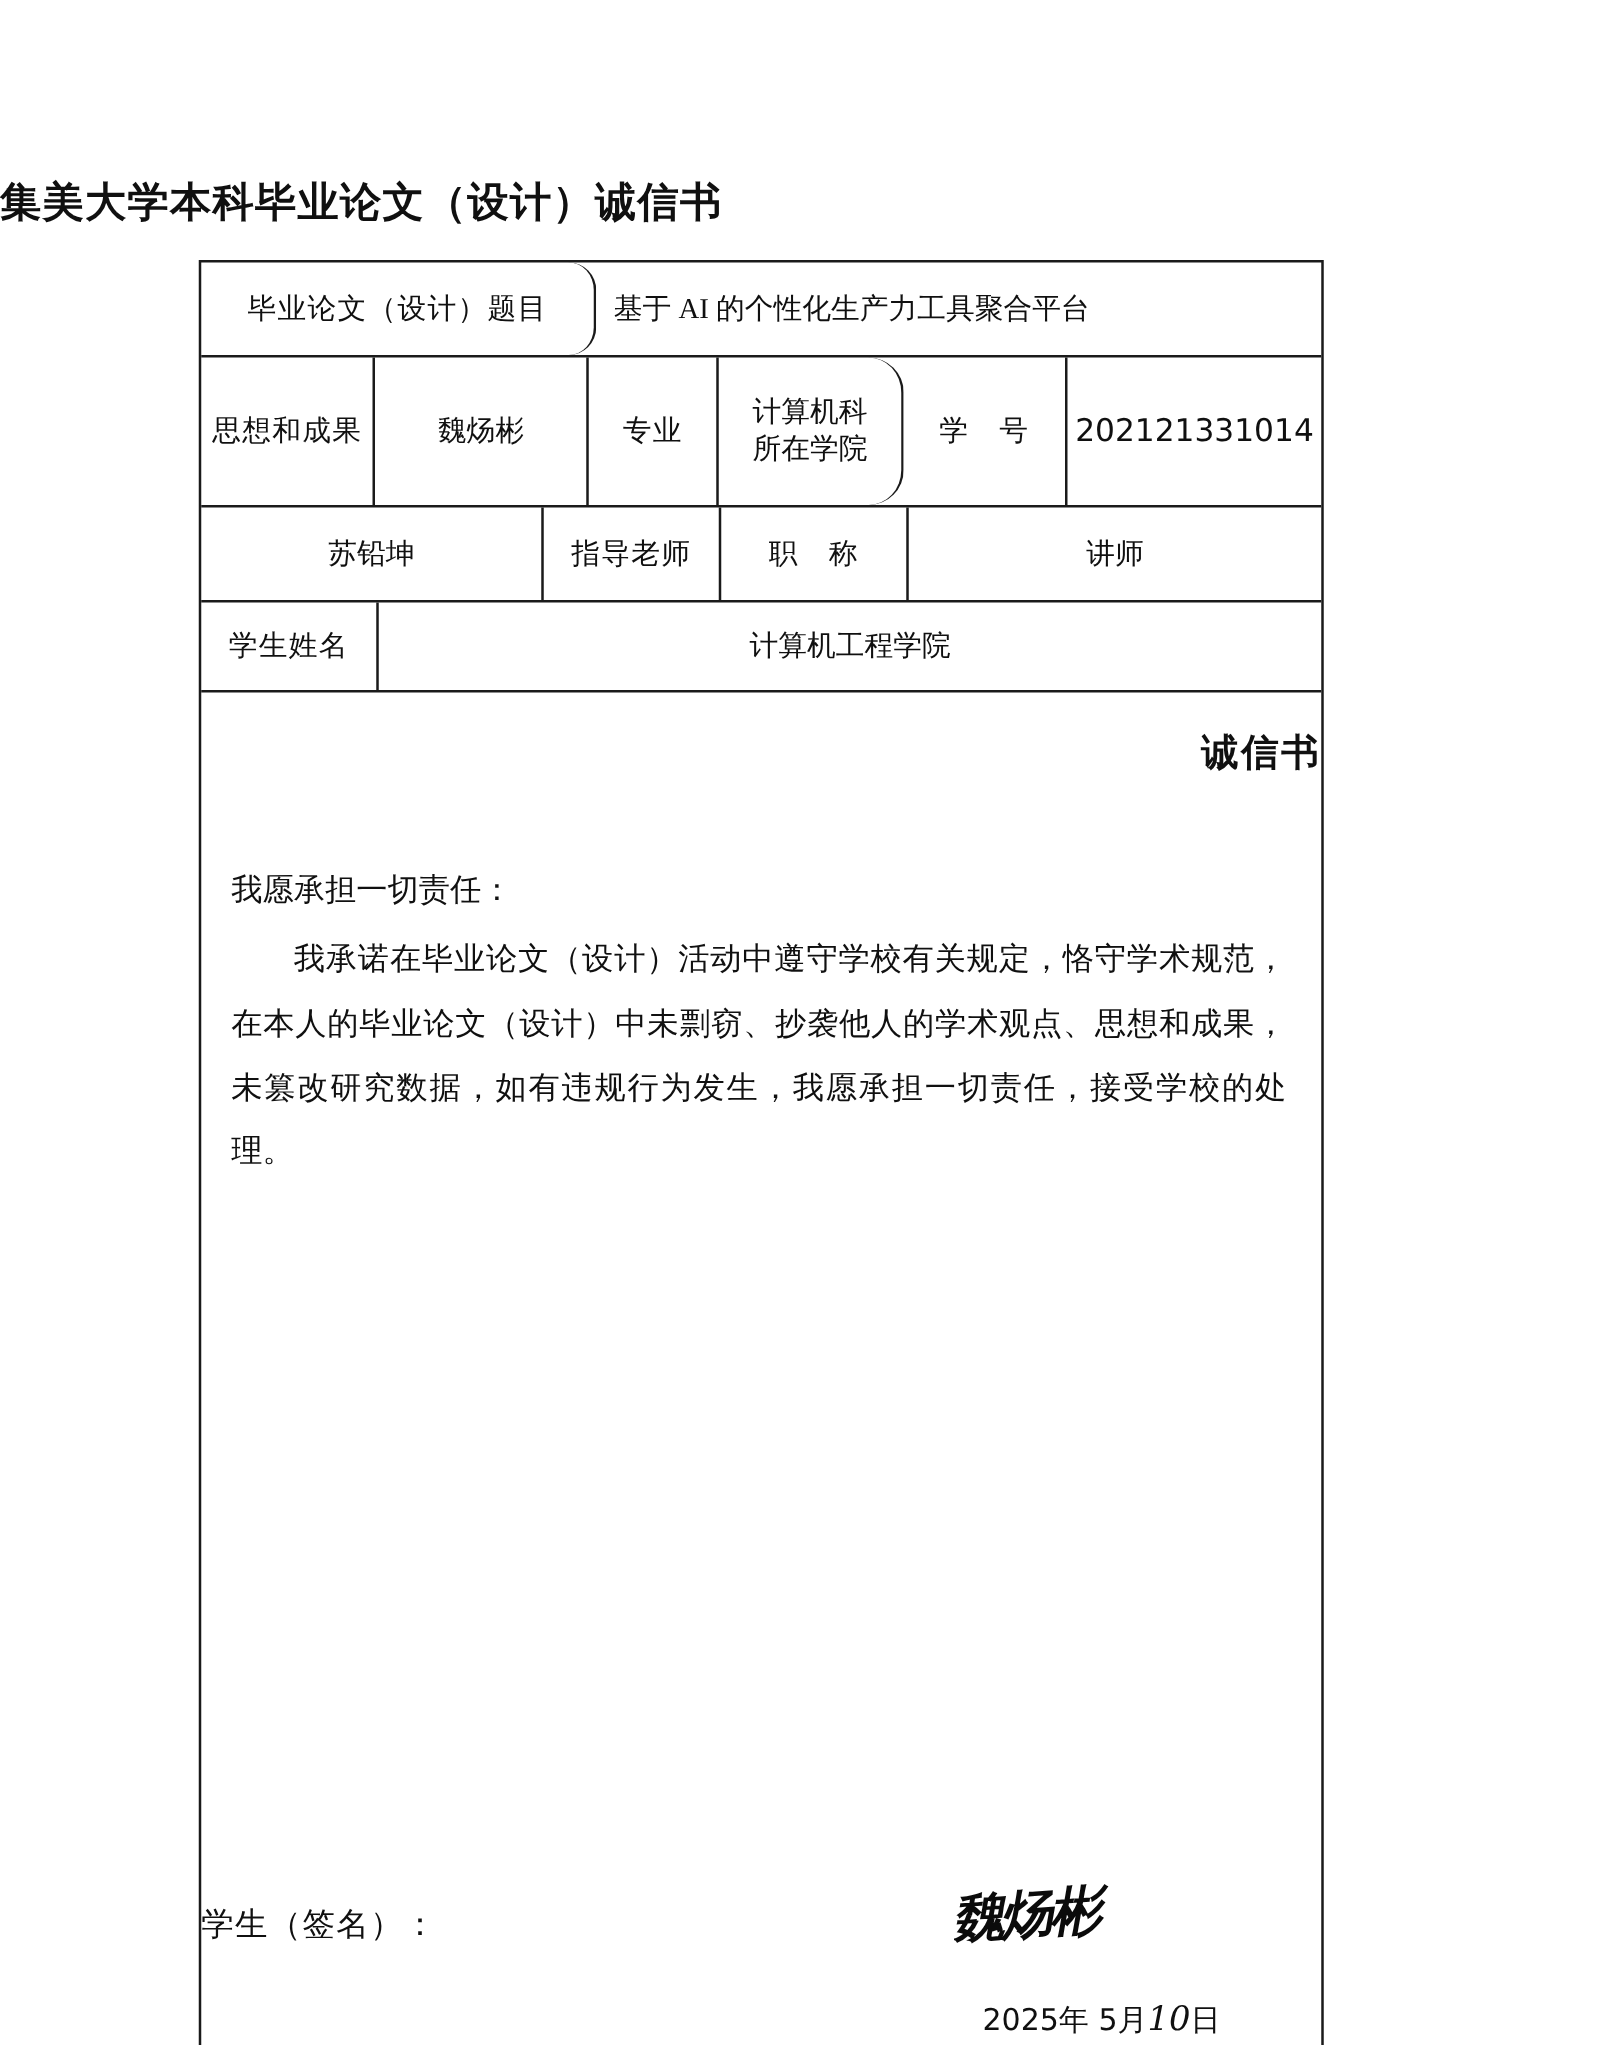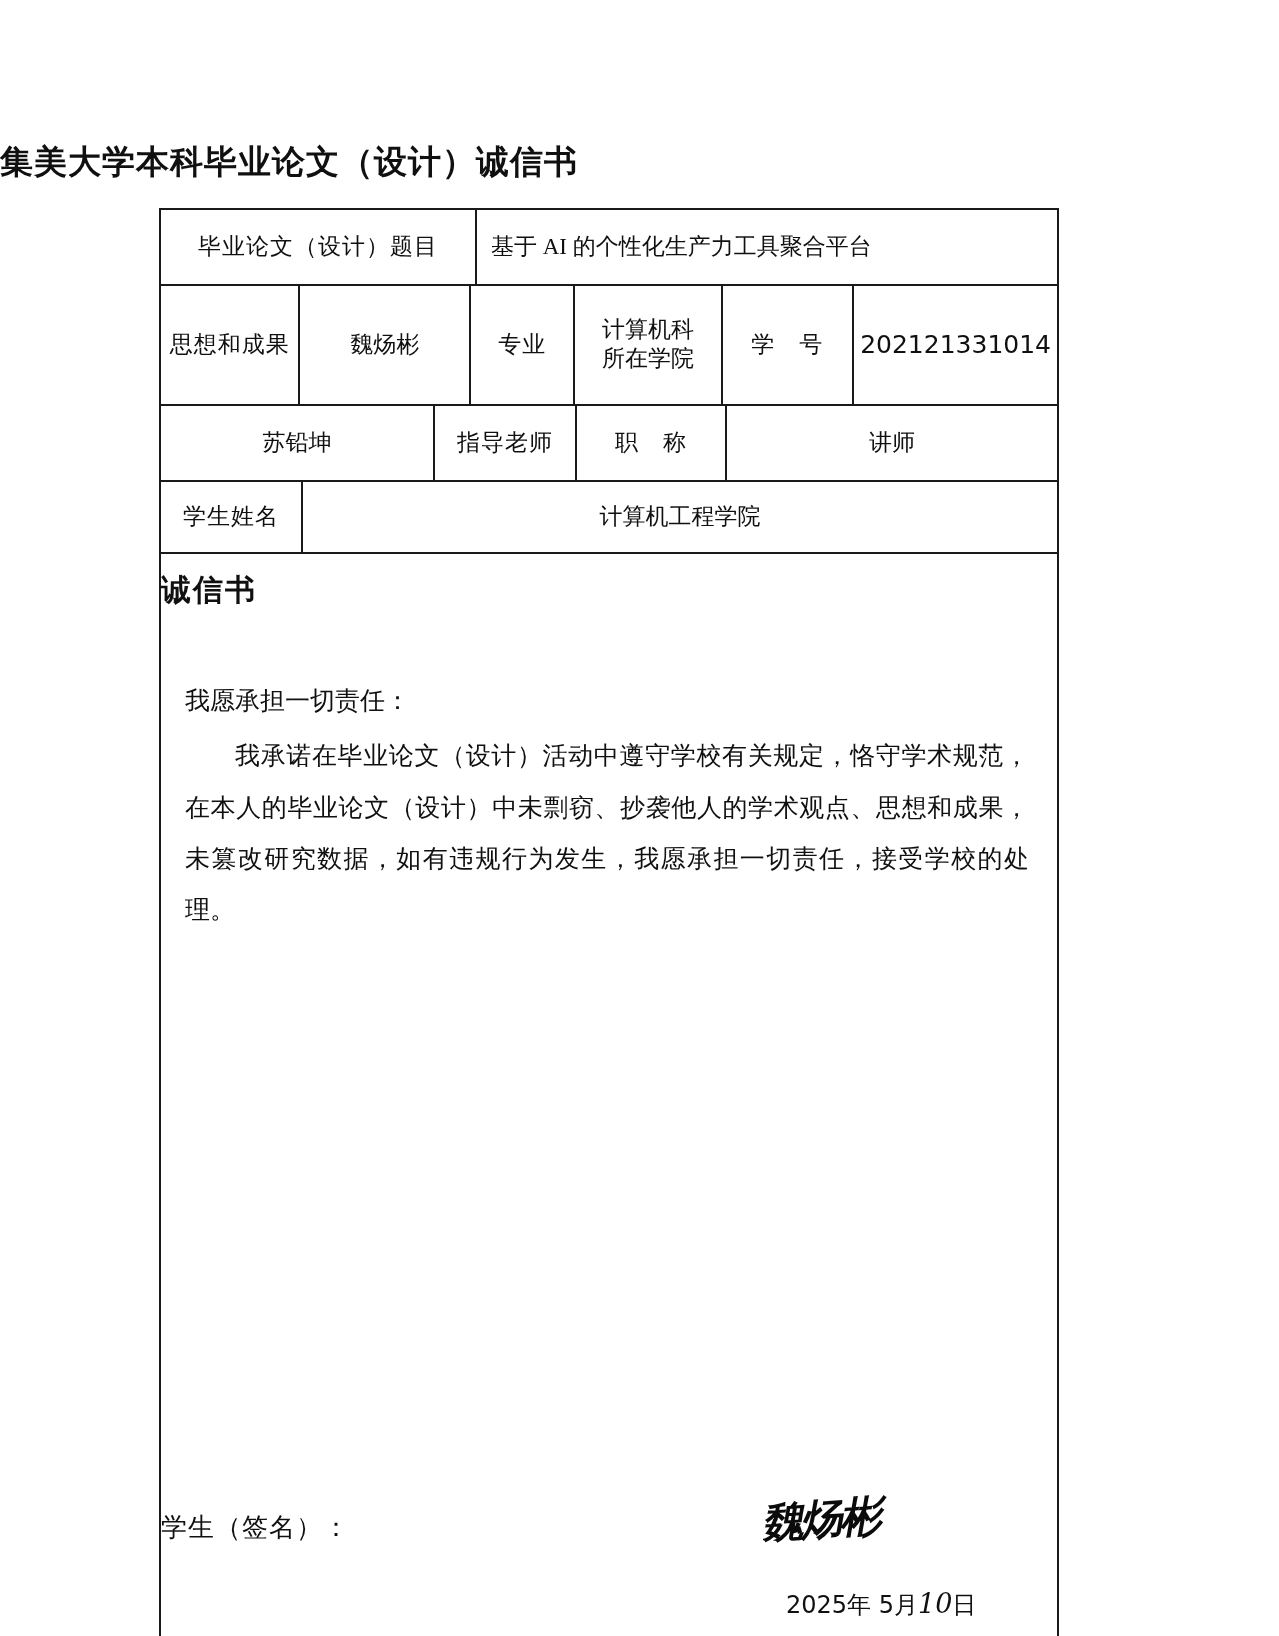--- a/index.html
+++ b/index.html
@@ -63,52 +63,52 @@
     text-align: center;
     padding: 4px 6px;
   }
   .cell:last-child { border-right: none; }
 
   .cell.label { font-size: 23px; letter-spacing: 1px; }
   .cell.two-line { flex-direction: column; }
 
   
   .r1 { height: 76px; }
-  .r1 .c1 { width: 316px; }
+  .r1 .c1 { width: 316px; border-radius: 22px; }
   .r1 .c2 { flex: 1; justify-content: flex-start; padding-left: 14px; font-size: 23px; }
 
   
   .r2 { height: 120px; }
   .r2 .c1 { width: 142px; }
   .r2 .c2 { width: 174px; }
   .r2 .c3 { width: 106px; }
-  .r2 .c4 { width: 150px; }
+  .r2 .c4 { width: 150px; border-radius: 28px; }
   .r2 .c5 { width: 134px; }
   .r2 .c6 { flex: 1; font-family: "DejaVu Sans", "Liberation Sans", sans-serif; font-size: 25px; }
 
   
   .r3 { height: 76px; }
   .r3 .c1 { width: 142px; }
   .r3 .c2 { width: 274px; }
   .r3 .c3 { width: 150px; }
   .r3 .c4 { flex: 1; }
 
   
   .r4 { height: 72px; }
   .r4 .c1 { width: 142px; }
   .r4 .c2 { flex: 1; }
 
   
   .r5 { height: 1100px; display: block; position: relative; }
 
   .stmt-title {
-    text-align: left;
+    text-align: right;
     font-size: 30px;
     font-weight: bold;
-    margin-top: 16px;
+    margin-top: 28px;
     letter-spacing: 2px;
   }
 
   .stmt-body {
     margin: 64px 28px 0 24px;
     font-size: 25px;
     line-height: 2.05;
     text-align: justify;
   }
   .stmt-body p { margin: 0 0 4px 0; }

